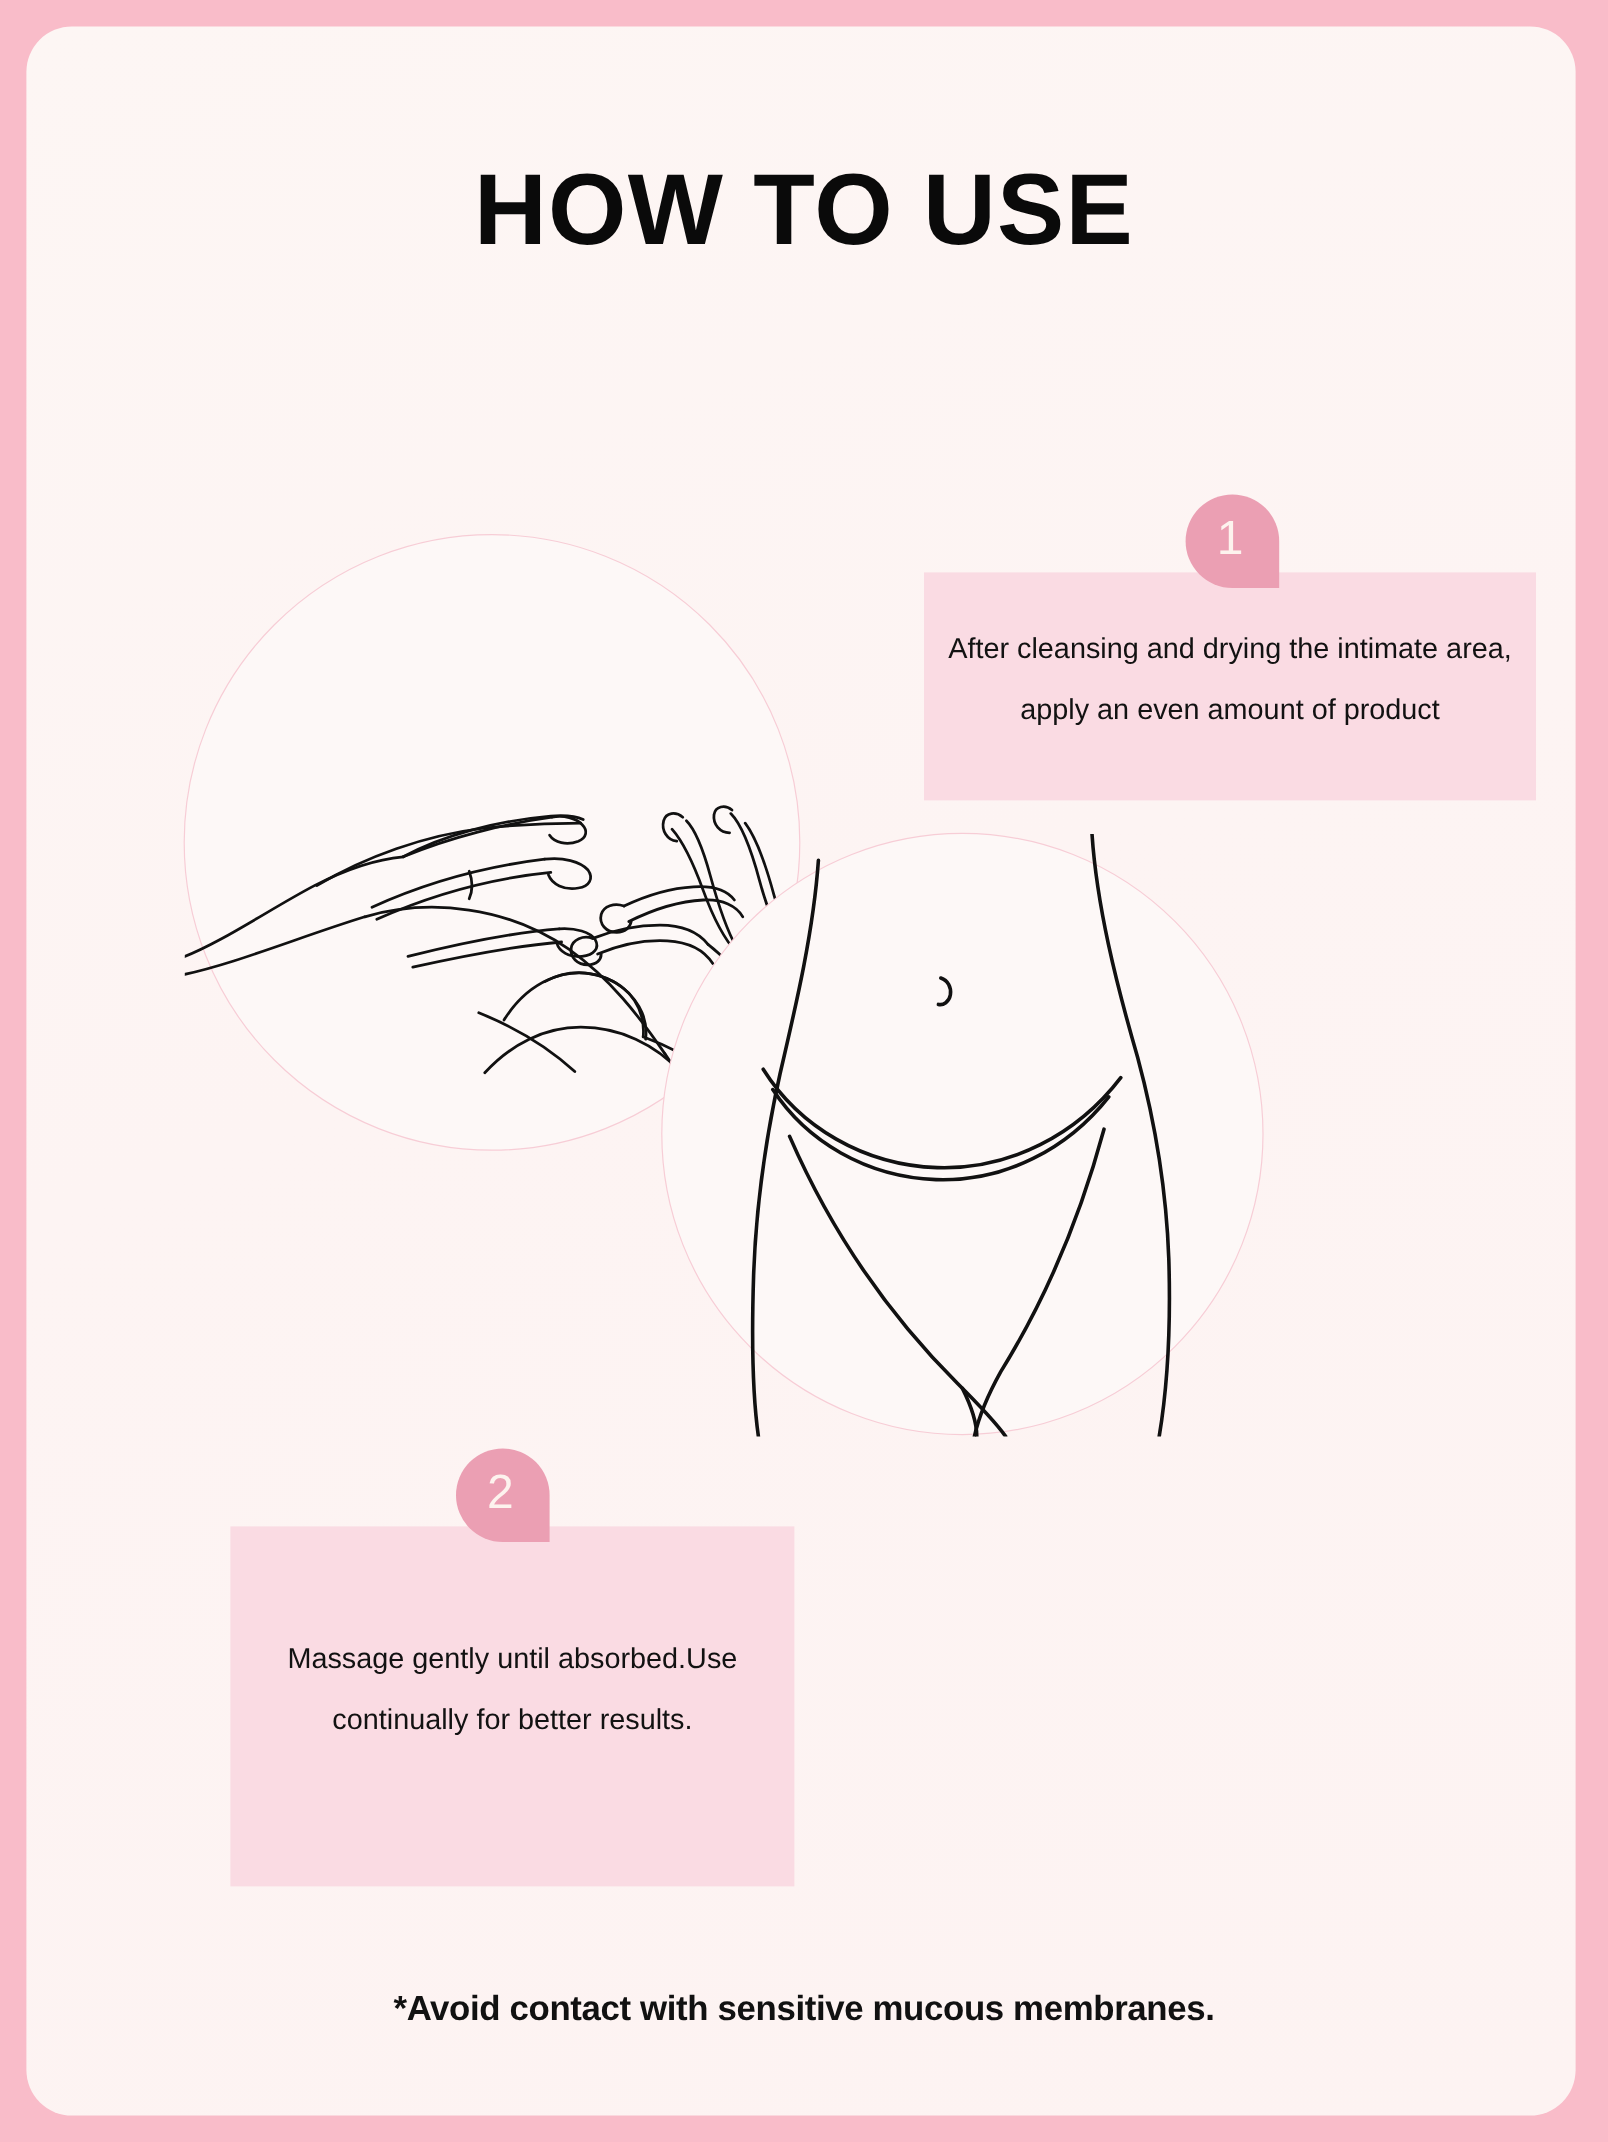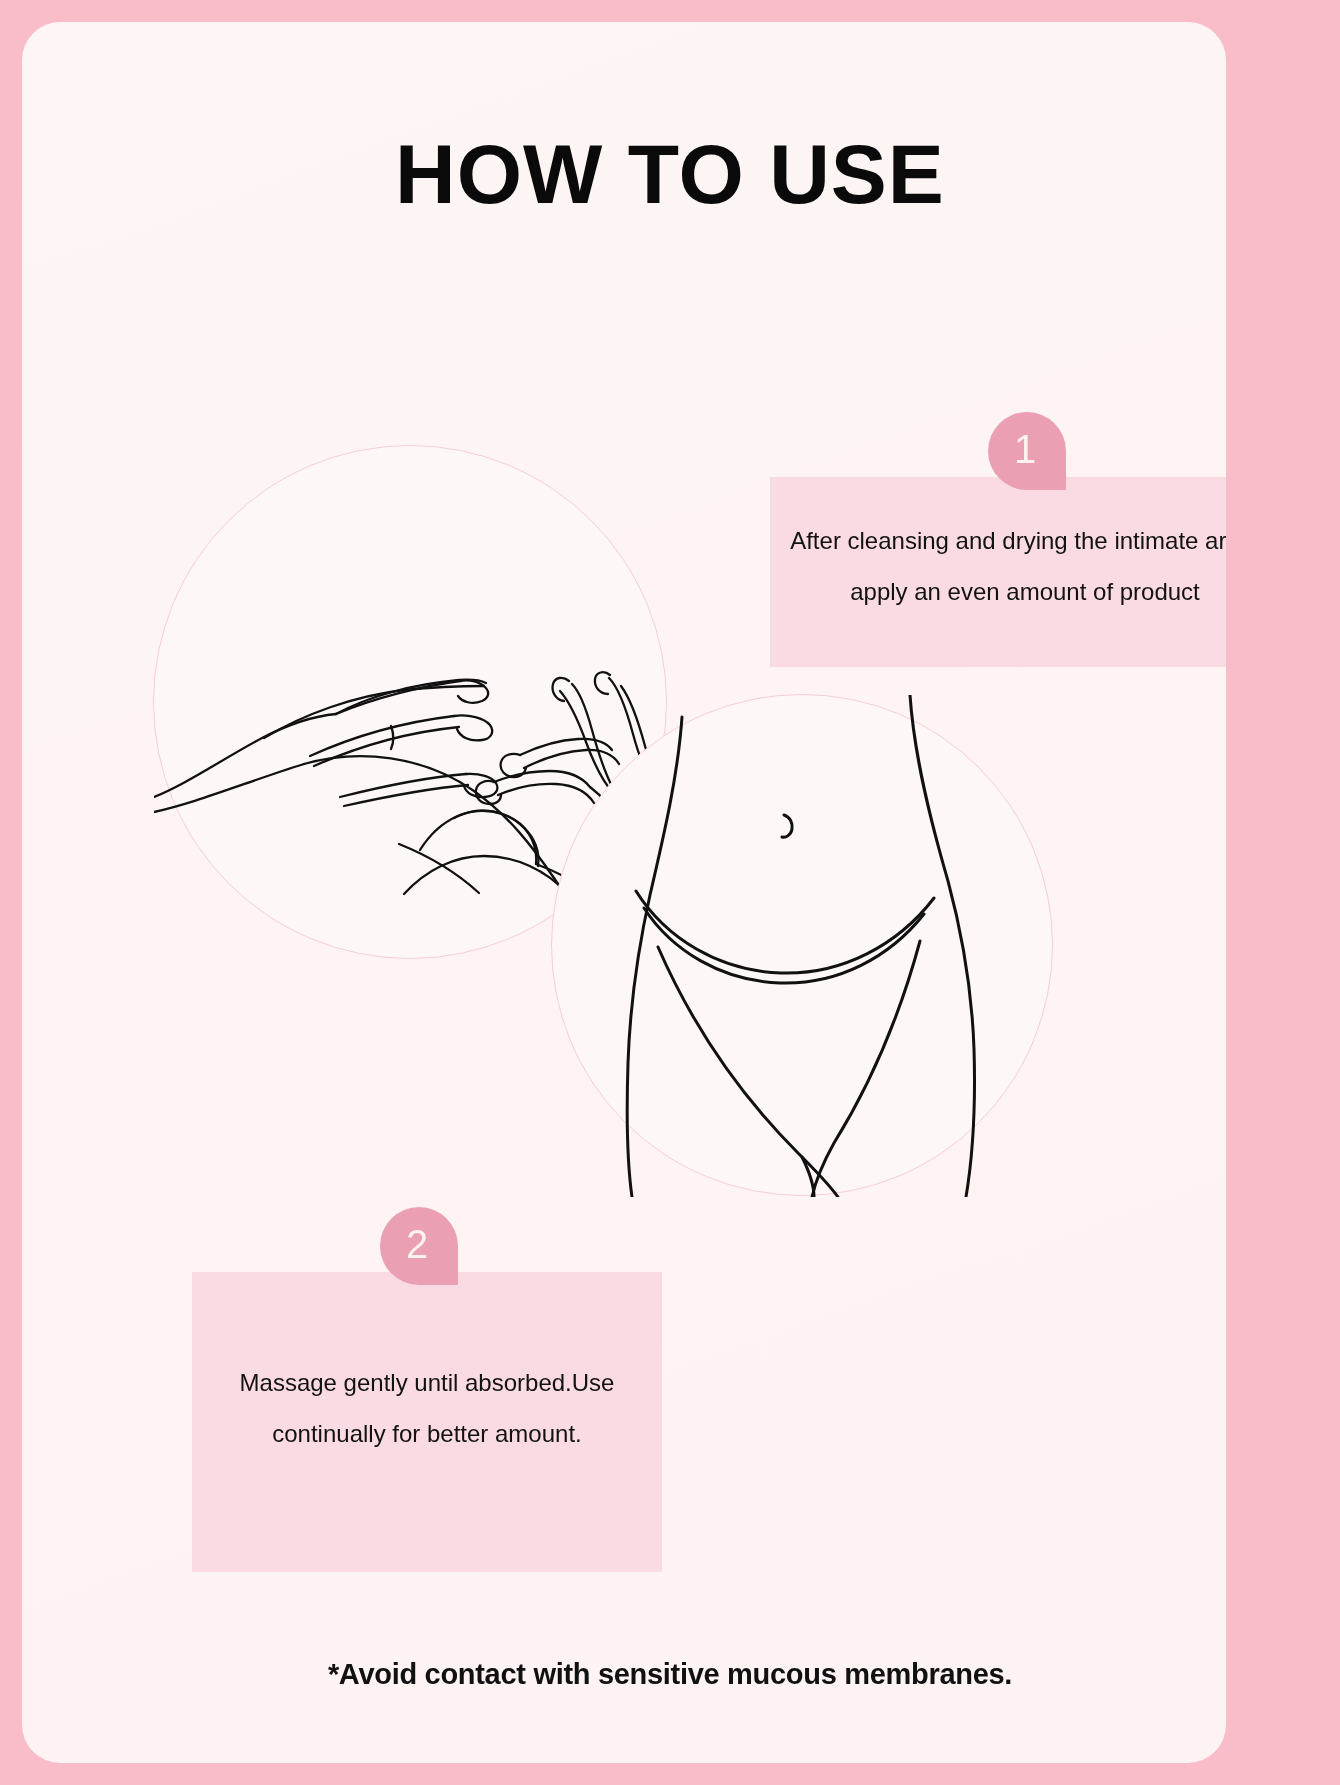--- a/index.html
+++ b/index.html
@@ -10,25 +10,24 @@
     overflow:hidden;
   }
   .frame{
     position:absolute;
     left:0;top:0;width:1340px;height:1785px;
     background:#f9bcc9;
   }
   .card{
     position:absolute;
     left:22px;top:22px;
-    width:1164px;height:1741px;
+    width:1291px;height:1741px;
     background:linear-gradient(160deg,#fdf6f4 0%,#fdf4f3 45%,#fdf3f2 100%);
     border-radius:38px;
     overflow:hidden;
-    padding-left:40px;
   }
   .title{
     position:absolute;
     left:0;top:104px;width:1296px;
     text-align:center;
     font-size:84px;
     font-weight:bold;
     letter-spacing:1px;
     color:#0a0a0a;
     font-family:"Liberation Sans", sans-serif;
@@ -189,21 +188,21 @@
     </div>
 
     <div class="step-box step1">
       <div class="step-text">After cleansing and drying the intimate area, apply an even amount of product</div>
     </div>
     <div class="badge badge1">
       <span>1</span>
     </div>
 
     <div class="step-box step2">
-      <div class="step-text">Massage gently until absorbed.Use continually for better amount.</div>
+      <div class="step-text">Massage gently until absorbed.Use continually for better results.</div>
     </div>
     <div class="badge badge2">
       <span>2</span>
     </div>
 
     <div class="footnote">*Avoid contact with sensitive mucous membranes.</div>
 
   </div>
 </div>
 

